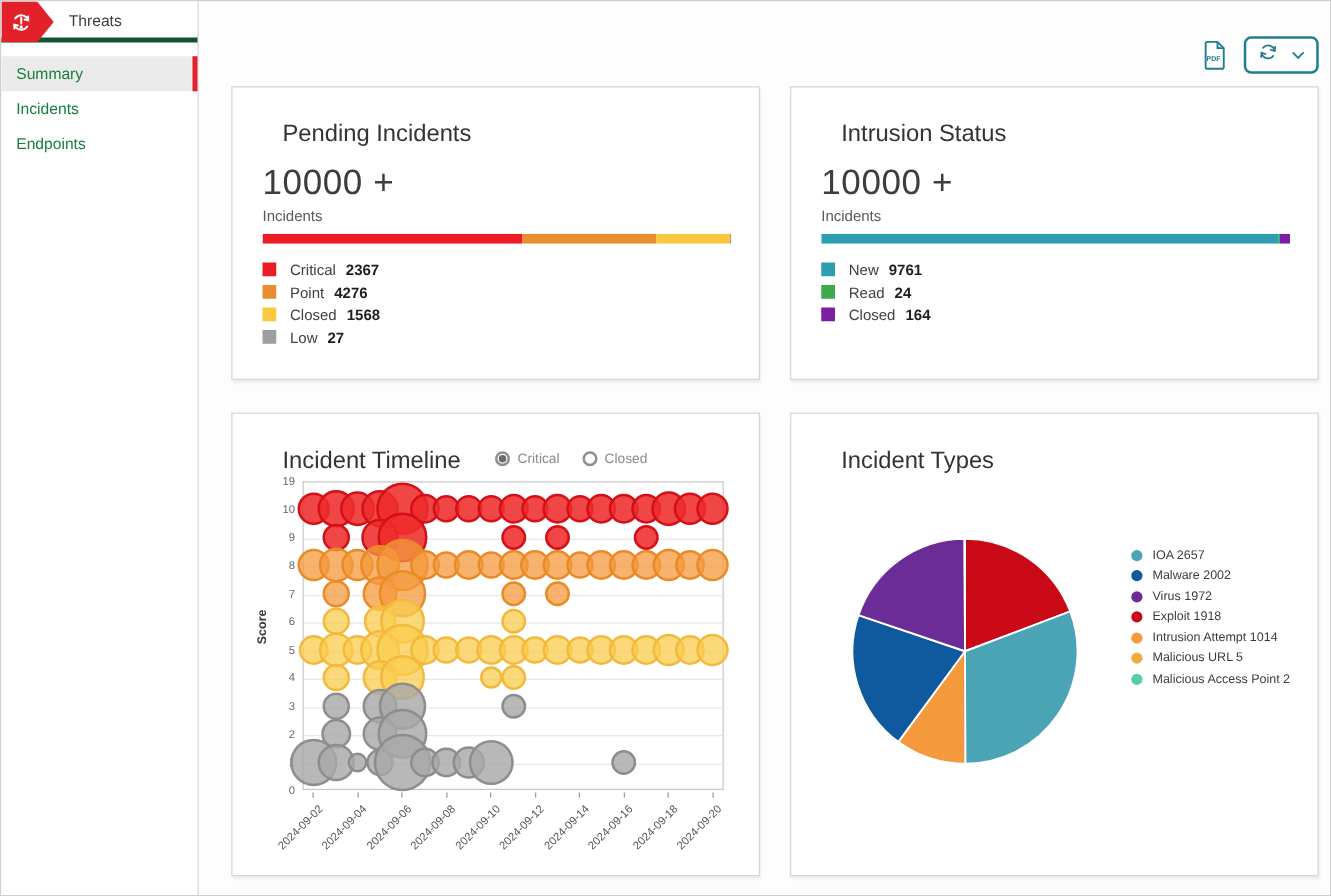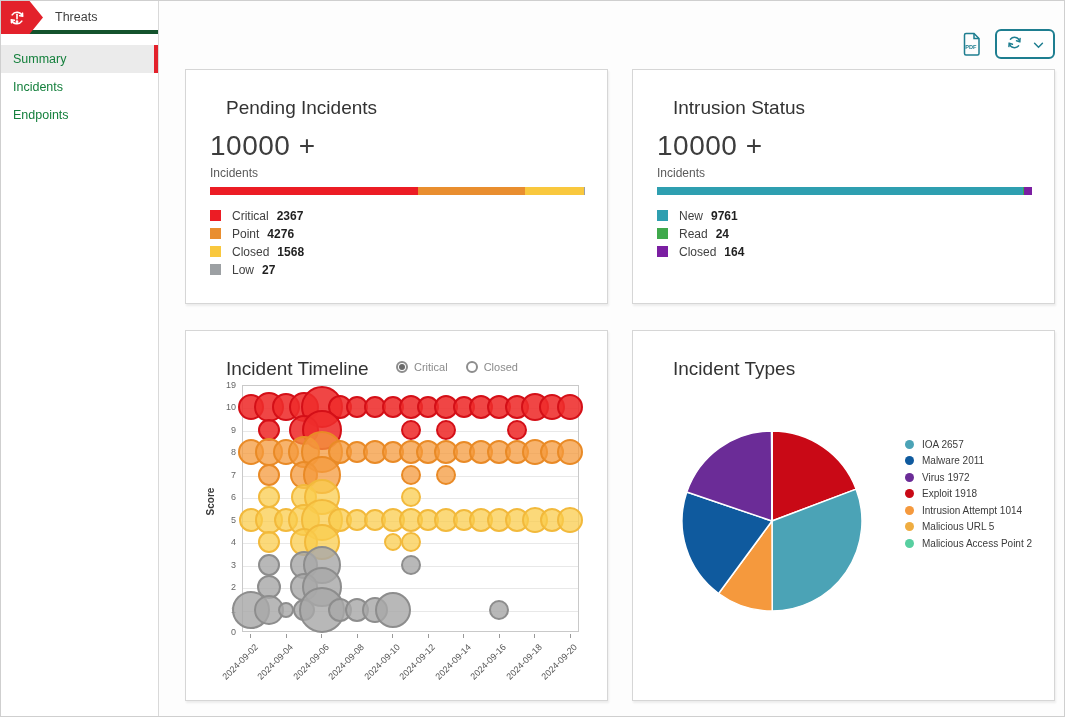--- a/index.html
+++ b/index.html
@@ -350,21 +350,21 @@
         <path d="M92,92 L91.60,2.00 A90,90 0 0 1 91.89,2.00 Z" fill="#EFAD41" stroke="#fff" stroke-width="1.5"></path>
         <path d="M92,92 L91.89,2.00 A90,90 0 0 1 91.98,2.00 Z" fill="#57CFA0" stroke="#fff" stroke-width="1.5"></path>
       </svg>
     <div class="pie-legend" id="pie-legend">
         <div class="pie-legend-row">
           <span class="pie-dot" style="background: rgb(75, 163, 182);"></span>
           <span>IOA 2657</span>
         </div>
         <div class="pie-legend-row">
           <span class="pie-dot" style="background: rgb(15, 90, 158);"></span>
-          <span>Malware 2011</span>
+          <span>Malware 2002</span>
         </div>
         <div class="pie-legend-row">
           <span class="pie-dot" style="background: rgb(107, 44, 151);"></span>
           <span>Virus 1972</span>
         </div>
         <div class="pie-legend-row">
           <span class="pie-dot" style="background: rgb(201, 9, 22);"></span>
           <span>Exploit 1918</span>
         </div>
         <div class="pie-legend-row">

